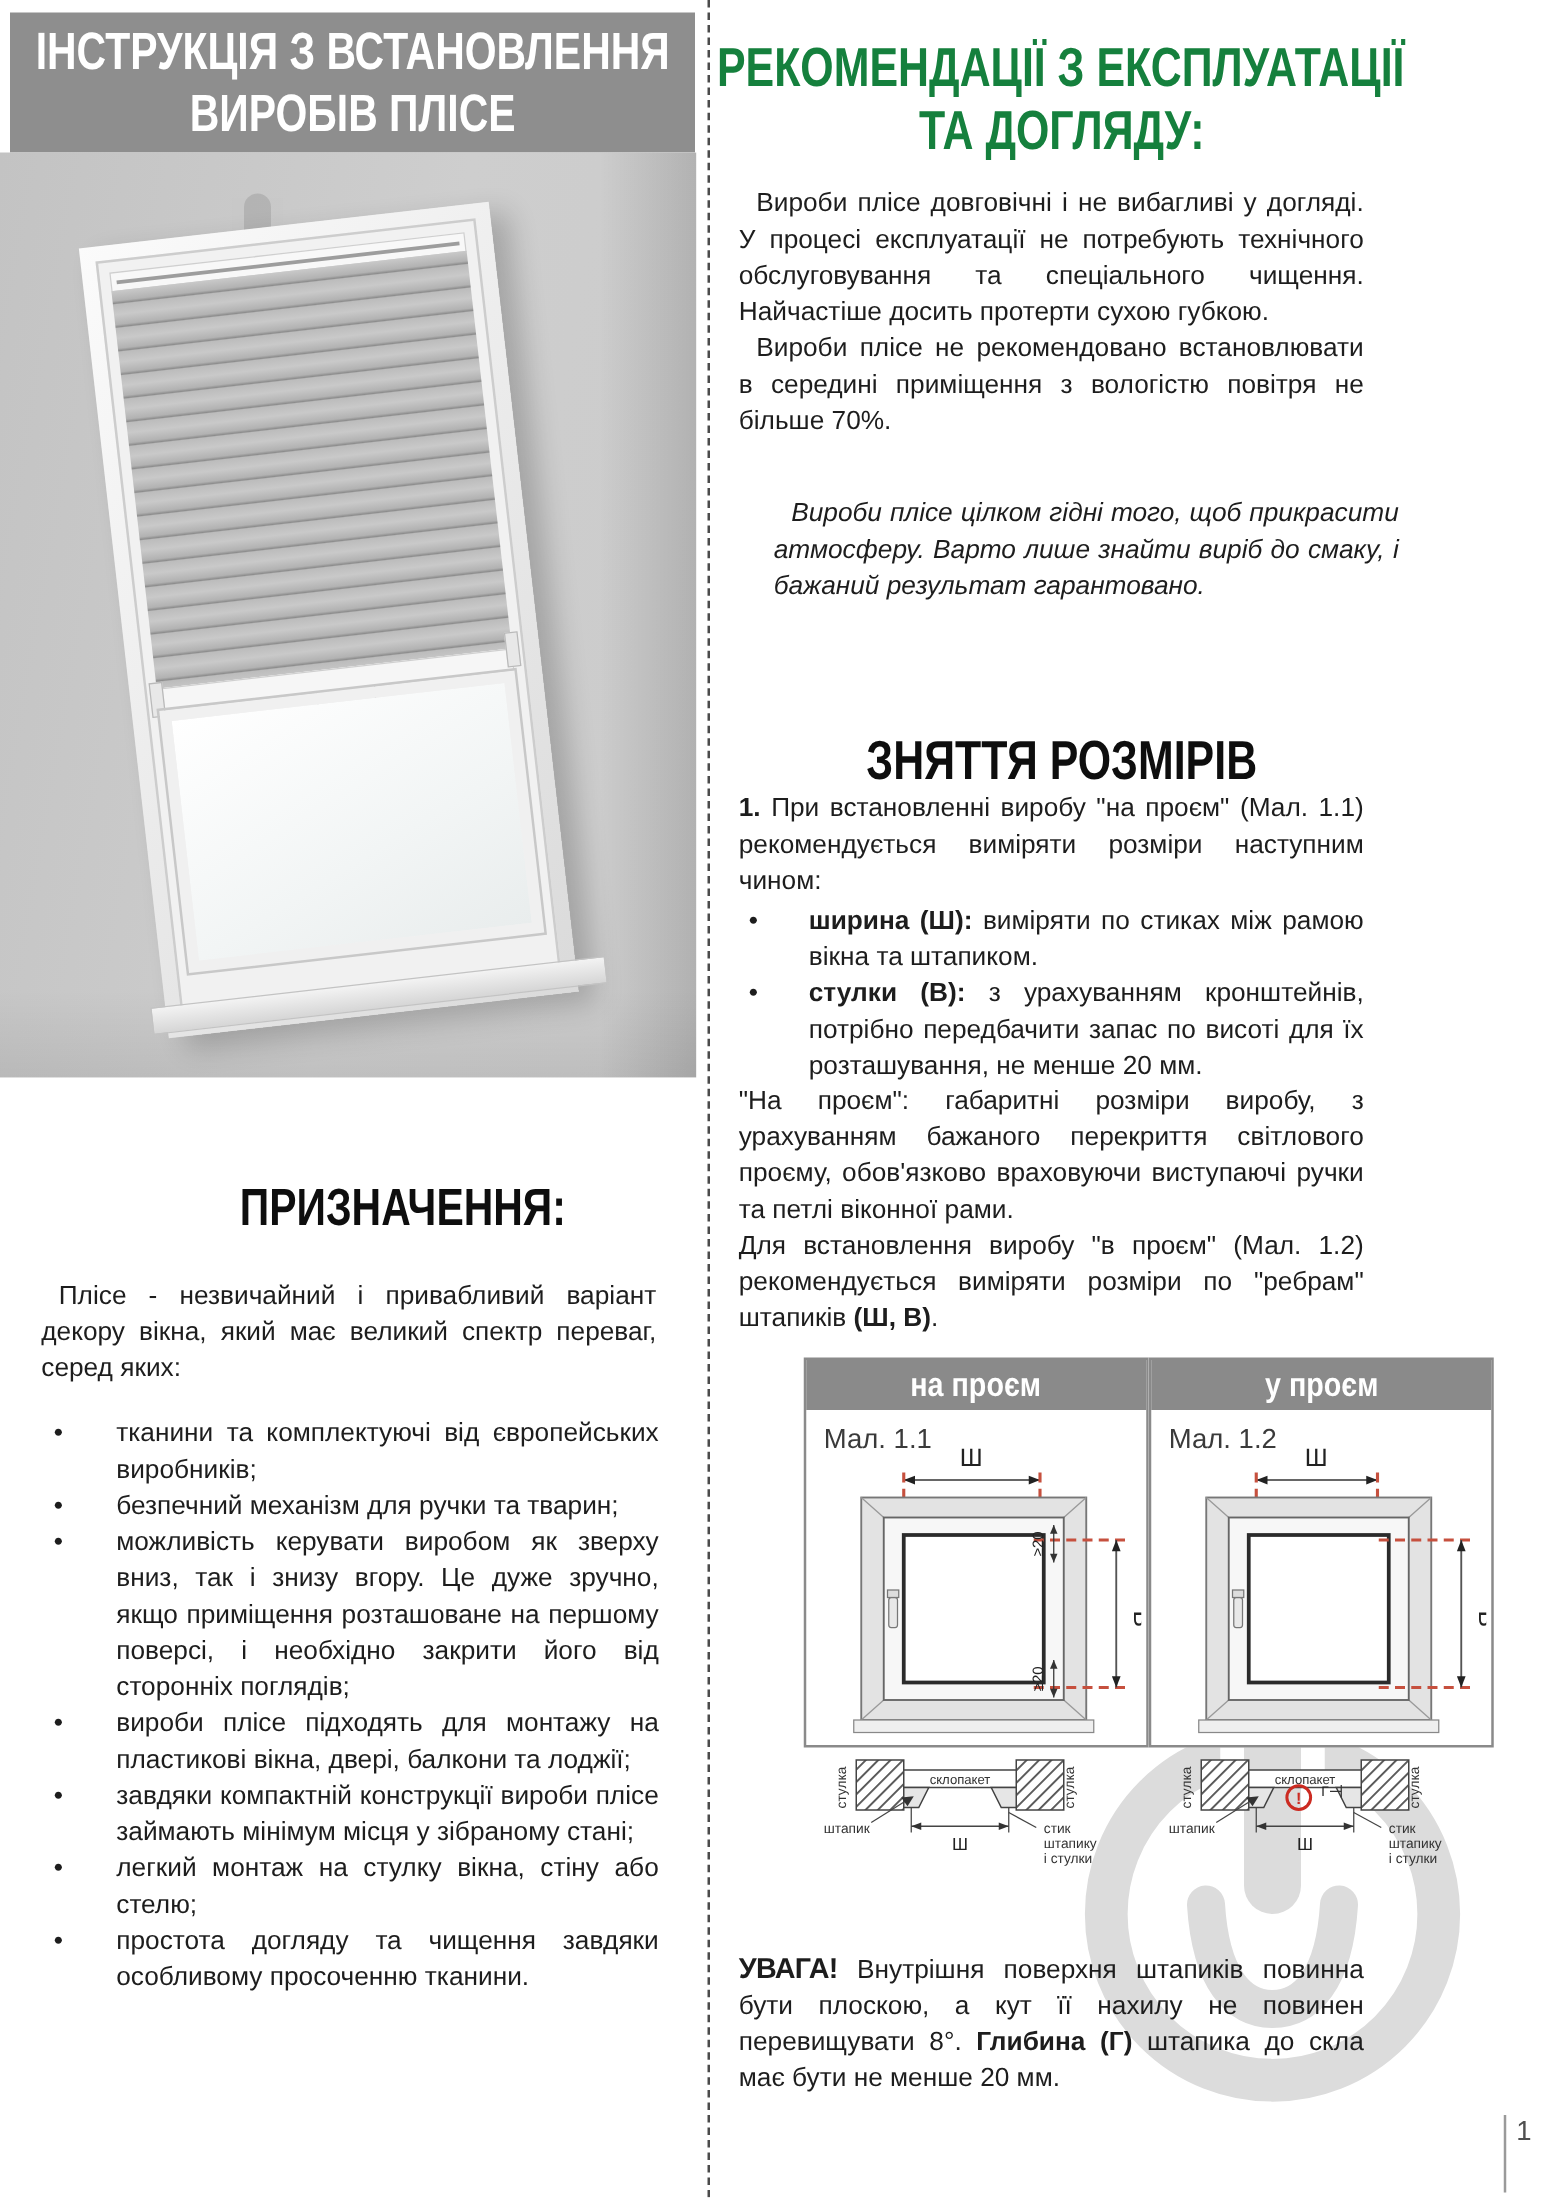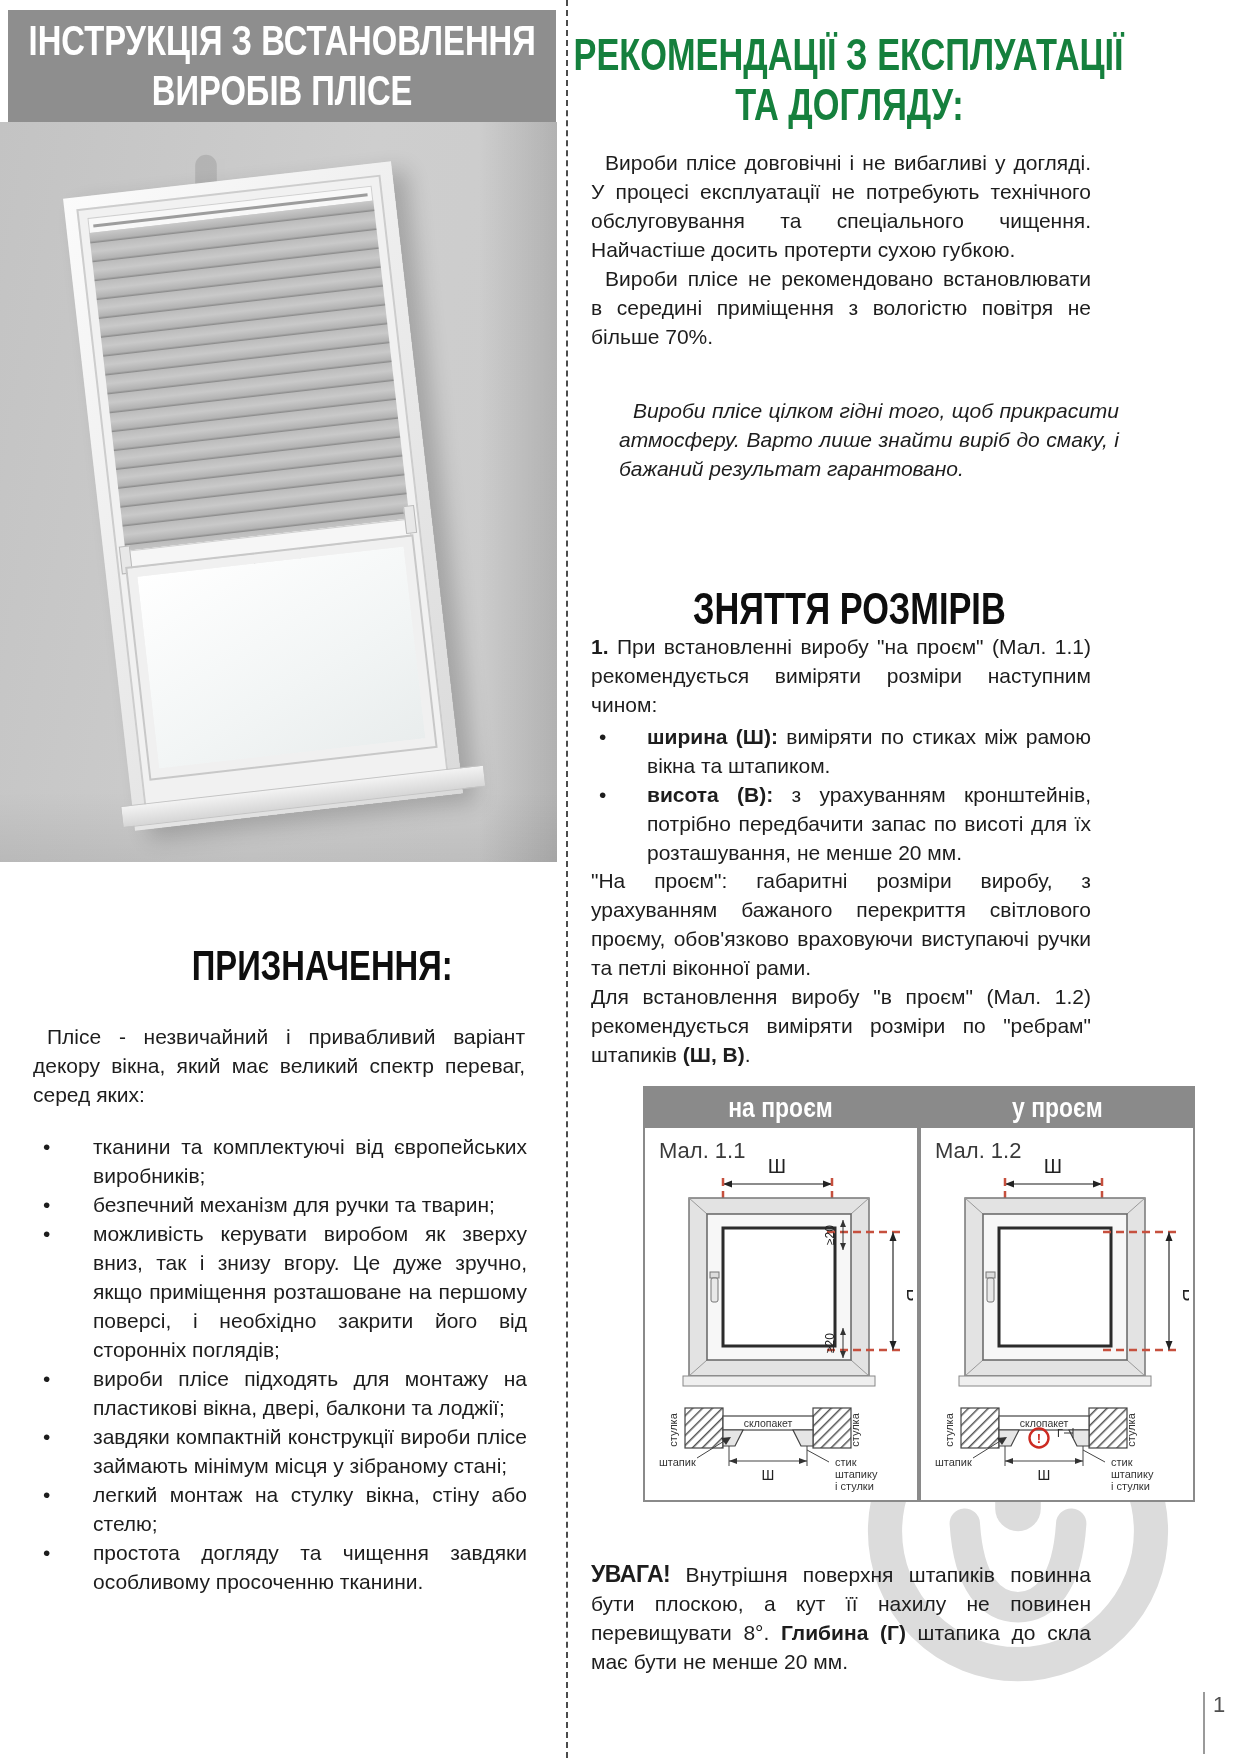--- a/index.html
+++ b/index.html
@@ -63,21 +63,21 @@
   .rbdot{position:absolute;left:8px;top:0;}
   .pna{position:absolute;left:6px;top:866px;width:500px;font-size:21px;line-height:29px;text-align:justify;}
   .pv{position:absolute;left:6px;top:982px;width:500px;font-size:21px;line-height:29px;text-align:justify;}
   .bold{font-weight:bold;}
 
   .diagrow{position:absolute;left:58px;top:1086px;display:flex;z-index:2;}
   .card{width:272px;background:#ffffff;border:2px solid #8a8a8a;}
   .card-header{height:40px;background:#8a8a8a;color:#fff;display:flex;align-items:center;
                justify-content:center;font-size:27px;}
   .card-header span{display:inline-block;transform:scaleX(0.85);font-weight:bold;white-space:nowrap;}
-  .card-body{position:relative;height:372px;}
+  .card-body{position:relative;height:268px;}
   .dtext{font-family:"Liberation Sans",sans-serif;}
 
   .attention{position:absolute;left:6px;top:1560px;width:500px;font-size:21px;line-height:29px;
              text-align:justify;z-index:2;}
   .uvaga{font-weight:bold;font-size:23px;letter-spacing:-0.5px;}
 
   .wm-page{position:absolute;left:828px;top:1288px;width:380px;height:418px;color:#dcdcdc;z-index:0;}
 
   .pageno-line{position:absolute;left:1203px;top:1692px;width:2px;height:62px;background:#9a9a9a;}
   .pageno{position:absolute;left:1213px;top:1692px;font-size:22px;color:#4f4f4f;}
@@ -166,21 +166,21 @@
       <span class="bold">1.</span><span> При встановленні виробу "на проєм" (Мал. 1.1) рекомендується виміряти розміри наступним чином:</span>
     </div>
 
     <div class="rbullets">
       <div class="rbitem">
         <span class="rbdot">•</span>
         <span class="bold">ширина (Ш):</span><span> виміряти по стиках між рамою вікна та штапиком.</span>
       </div>
       <div class="rbitem">
         <span class="rbdot">•</span>
-        <span class="bold">висота (В):</span><span> з урахуванням кронштейнів, потрібно передбачити запас по висоті для їх розташування, не менше 20 мм.</span>
+        <span class="bold">стулки (В):</span><span> з урахуванням кронштейнів, потрібно передбачити запас по висоті для їх розташування, не менше 20 мм.</span>
       </div>
     </div>
 
     <div class="pna">"На проєм": габаритні розміри виробу, з урахуванням бажаного перекриття світлового проєму, обов'язково враховуючи виступаючі ручки та петлі віконної рами.</div>
 
     <div class="pv">
       <span>Для встановлення виробу "в проєм" (Мал. 1.2) рекомендується виміряти розміри по "ребрам" штапиків </span><span class="bold">(Ш, В)</span><span>.</span>
     </div>
 
     <div class="diagrow">

